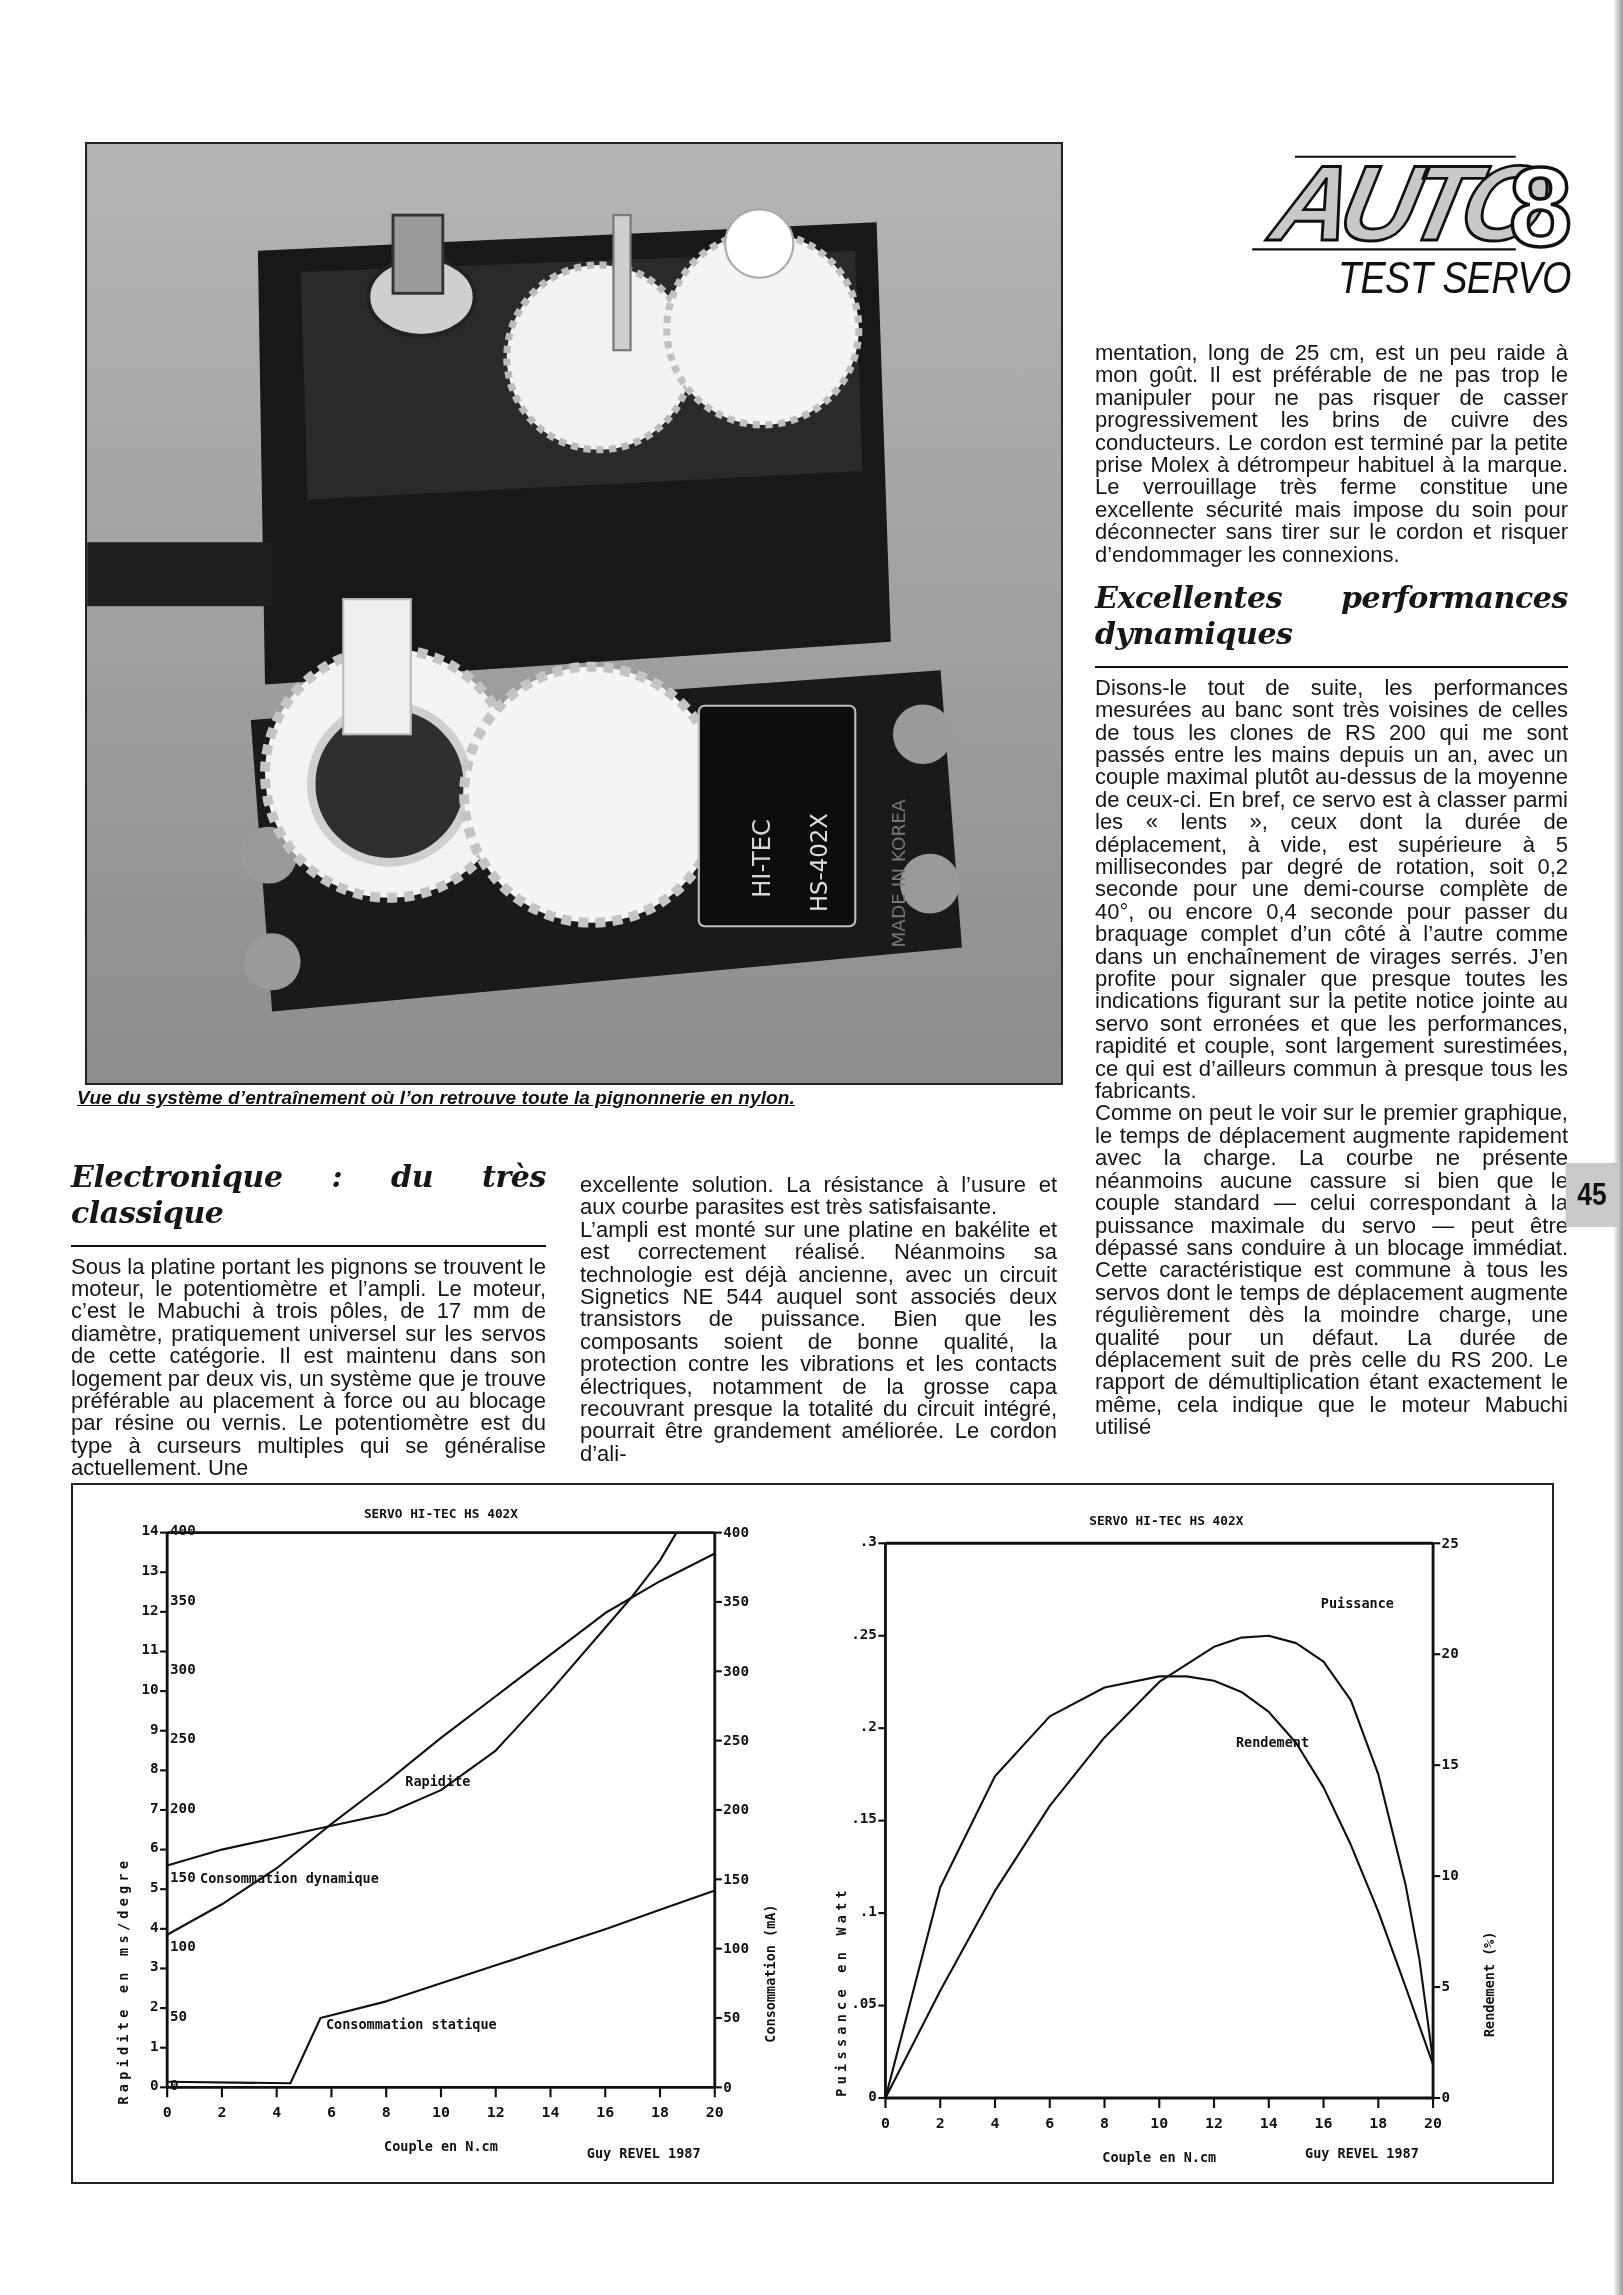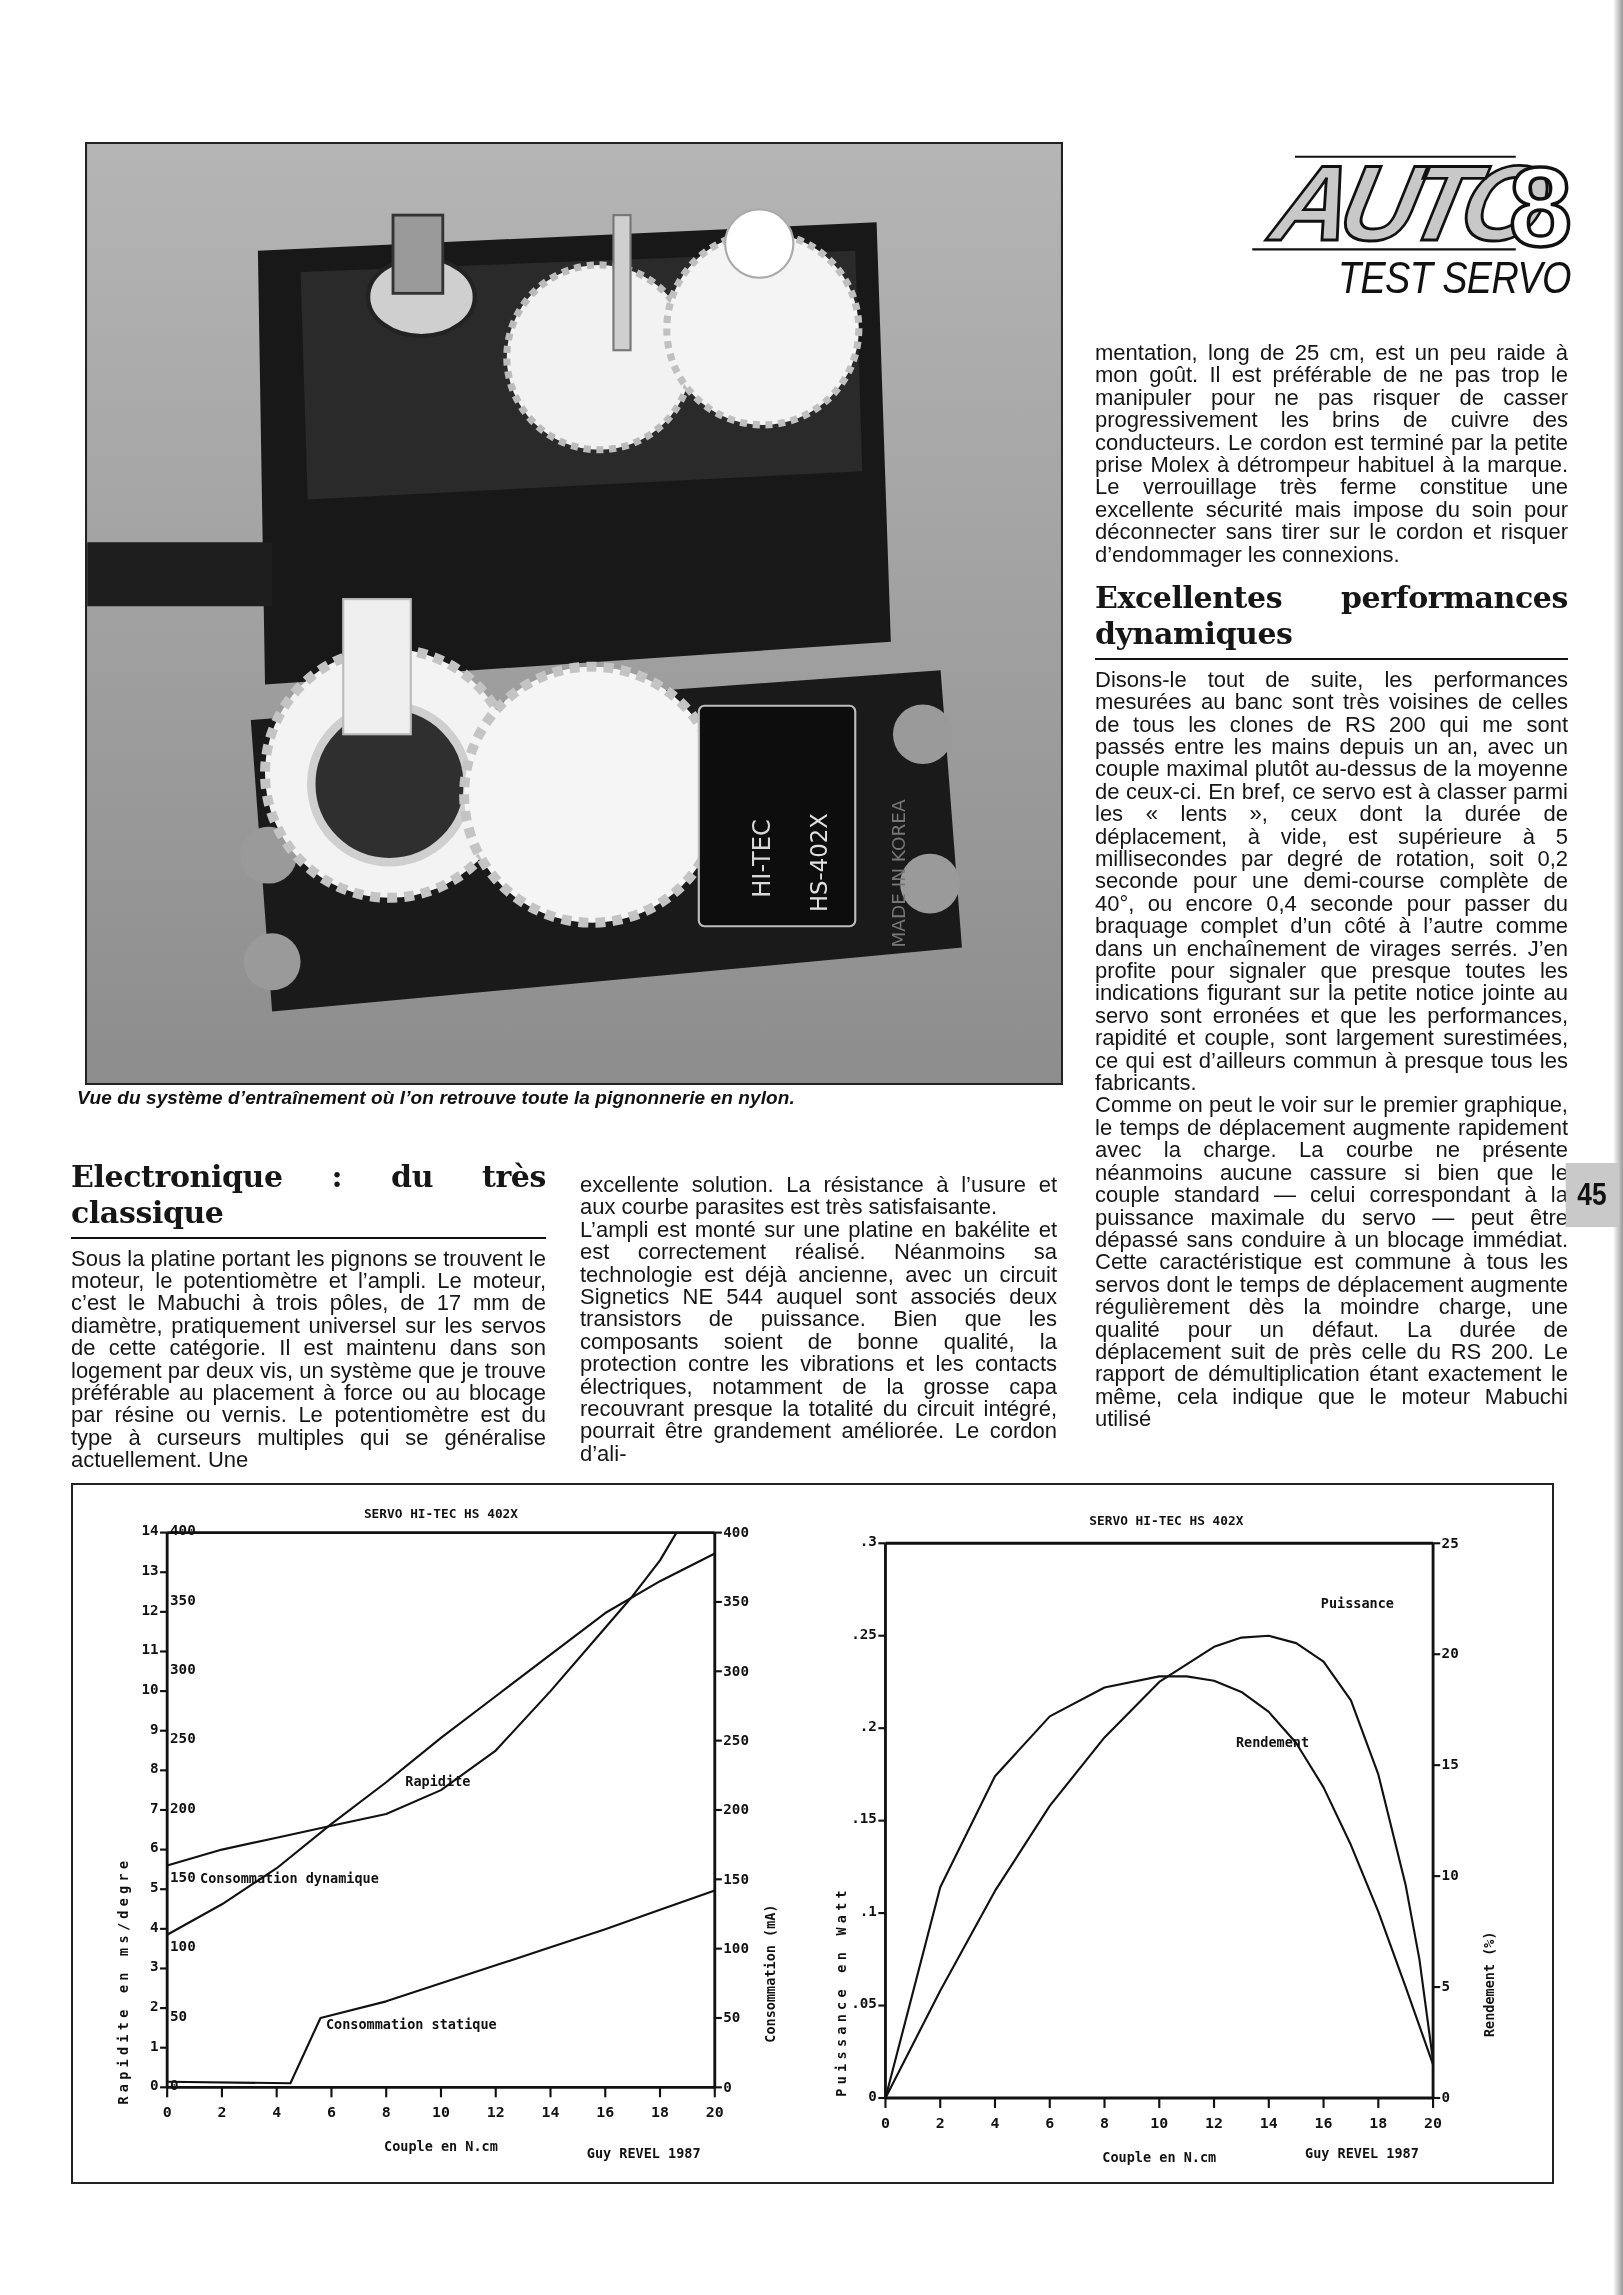--- a/index.html
+++ b/index.html
@@ -1,24 +1,24 @@
 <!DOCTYPE html>
 <html style="font-size:11.4px"><head>
 <meta charset="utf-8">
 <style>
   html,body{margin:0;padding:0;background:#fff;}
   body{width:1623px;height:2295px;position:relative;overflow:hidden;font-family:"Liberation Sans",sans-serif;color:#111;}
   .abs{position:absolute;}
   .photo{left:85px;top:142px;width:978px;height:943px;border:2.1px solid #222;box-sizing:border-box;background:#8a8a8a;overflow:hidden;}
-  .caption{left:77px;top:1087px;width:989px;font-size:19px;font-style:italic;font-weight:bold;color:#111;letter-spacing:0.1px;}
+  .caption{left:77px;top:1087px;width:989px;font-size:19px;font-style:italic;font-weight:bold;color:#111;letter-spacing:0.1px;text-decoration:underline;}
   .logo{left:1238px;top:146px;width:349px;height:156px;}
   .logo-subtitle{position:absolute;right:15.6px;top:107px;font-size:44px;font-style:italic;font-weight:normal;letter-spacing:-0.7px;transform:scaleX(0.86);transform-origin:right center;}
   .col{font-size:22px;line-height:22.4px;text-align:justify;hyphens:manual;color:#161616;}
   .col p{margin:0;}
-  .heading{font-family:"DejaVu Serif",serif;font-weight:bold;font-size:30px;line-height:36px;border-bottom:2.1px solid #111;margin:0 0 8.5px 0;padding-bottom:6px;letter-spacing:-0.4px;}
+  .heading{font-family:"DejaVu Serif",serif;font-style:italic;font-weight:bold;font-size:30px;line-height:36px;border-bottom:2.1px solid #111;margin:0 0 8.5px 0;padding-bottom:14px;letter-spacing:-0.4px;}
   .col-right{left:1095px;top:342px;width:473px;}
   .col-left1{left:71px;top:1159px;width:475px;}
   .col-left2{left:580px;top:1174px;width:477px;}
   .pagetab{left:1561px;top:1163px;width:62px;height:64px;background:#c9c9c9;display:flex;align-items:center;justify-content:center;font-size:31px;font-weight:bold;transform:scaleX(0.85);}
   .edge{left:1613px;top:0;width:10px;height:2295px;background:linear-gradient(90deg,#fff,#9a9a9a);}
   .chartframe{left:71px;top:1483px;width:1483px;height:701px;border:2.1px solid #222;box-sizing:border-box;}
   .chart-svg text{font-family:"DejaVu Sans Mono",monospace;font-weight:bold;fill:#111;}
 </style>
 </head>
 <body>

